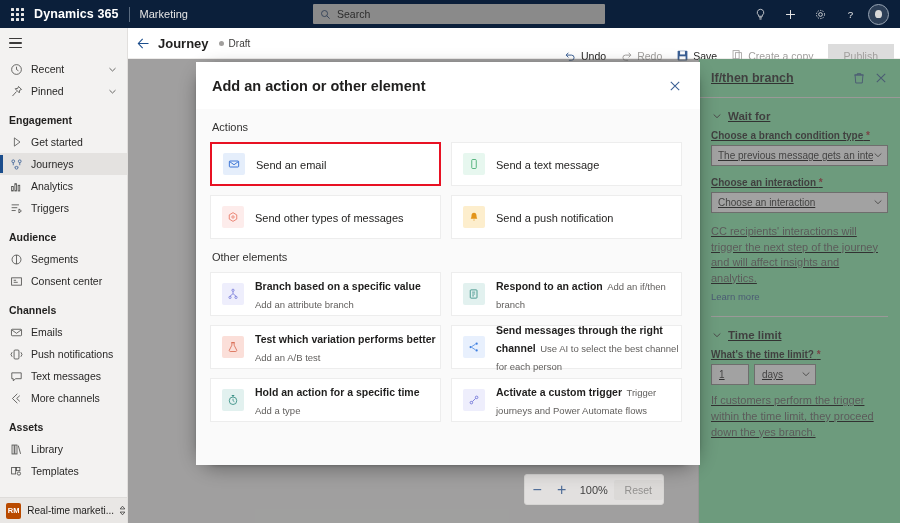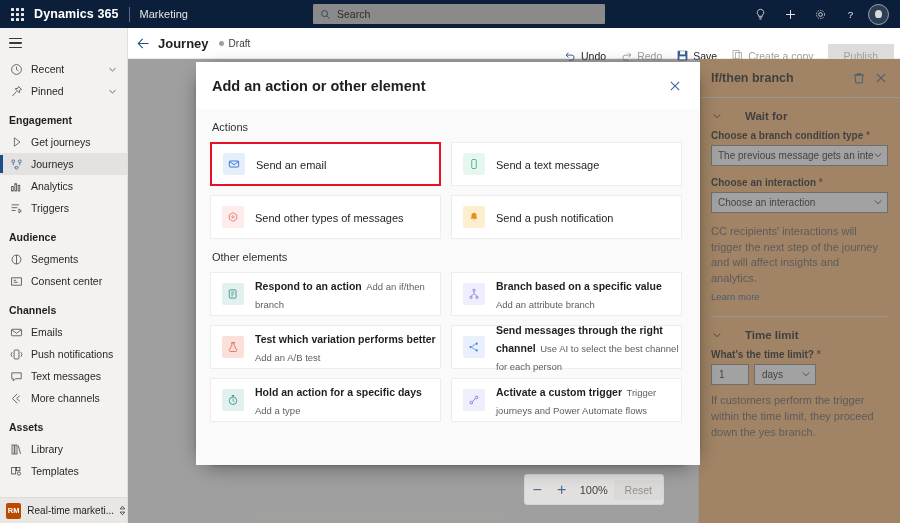--- a/index.html
+++ b/index.html
@@ -79,29 +79,29 @@
     background: #f1efee; border: 1px solid #e3e1df; border-radius: 3px;
     display: flex; align-items: center; z-index: 26; opacity: .82;
   }
   .zoombar .zb { width: 26px; height: 29px; display: flex; align-items: center; justify-content: center; color: #3a5f94; font-size: 16px; }
   .zoombar .pct { font-size: 11px; color: #2b2b2b; width: 42px; text-align: center; font-weight: 400; }
   .zoombar .reset { font-size: 10.5px; color: #8f8d8b; background: #e8e6e4; padding: 4px 11px; border-radius: 2px; }
 
   
   .proppanel {
     position: absolute; right: 0; top: 59px; width: 202px; bottom: 0;
-    background: #fdba74; border-left: 1px solid #e6e4e2; z-index: 22;
+    background: #86efac; border-left: 1px solid #e6e4e2; z-index: 22; text-decoration: underline;
   }
   .pp-head { height: 38px; display: flex; align-items: center; padding: 0 8px 0 12px; }
   .pp-head .t { font-size: 12.5px; font-weight: 700; color: #201f1e; flex: 1; }
   .pp-head .hb { width: 22px; height: 22px; display: flex; align-items: center; justify-content: center; color: #3a5f94; }
   .pp-sep { height: 1px; background: #edebe9; margin: 0 0 0 0; }
   .pp-sect { display: flex; align-items: center; padding: 12px 12px 8px 10px; }
   .pp-sect .cv { width: 16px; color: #3b3a39; display: flex; align-items: center; justify-content: center; }
-  .pp-sect .st { font-size: 11.5px; font-weight: 700; color: #201f1e; margin-left: 20px; }
+  .pp-sect .st { font-size: 11.5px; font-weight: 700; color: #201f1e; margin-left: 3px; }
   .pp-body { padding: 0 12px; }
   .pp-label { font-size: 10px; color: #201f1e; font-weight: 600; margin-bottom: 4px; }
   .pp-label .req { color: #a4262c; font-weight: 700; }
   .pp-select {
     height: 21px; border: 1px solid #8a8886; background: #fff; display: flex; align-items: center;
     padding: 0 4px 0 6px; font-size: 10px; color: #201f1e; margin-bottom: 11px;
   }
   .pp-select .v { flex: 1; overflow: hidden; white-space: nowrap; }
   .pp-select .cd { color: #3b3a39; }
   .pp-note { font-size: 11px; color: #605e5c; line-height: 1.42; }
@@ -249,21 +249,21 @@
       </span>
     </div>
 
     <div class="navgroup">Engagement</div>
     <div class="navitem">
       <span class="ic">
         <svg width="12" height="12" viewBox="0 0 16 16">
             <path d="M4.5 2.5L12 8l-7.5 5.5z" fill="none" stroke="#4a4a48" stroke-width="1"></path>
           </svg>
       </span>
-      <span class="lbl">Get journeys</span>
+      <span class="lbl">Get started</span>
     </div>
     <div class="navitem active">
       <span class="ic">
         <svg width="13" height="13" viewBox="0 0 16 16">
             <circle cx="4" cy="4" r="1.7" fill="none" stroke="#3a5f94" stroke-width="1"></circle>
             <circle cx="12" cy="4" r="1.7" fill="none" stroke="#3a5f94" stroke-width="1"></circle>
             <circle cx="8" cy="12" r="1.7" fill="none" stroke="#3a5f94" stroke-width="1"></circle>
             <path d="M4 5.8v3.1M12 5.8v3.1M5.6 11.2h1M9.4 11.2h1" stroke="#3a5f94" stroke-width="1" fill="none"></path>
           </svg>
       </span>
@@ -583,48 +583,48 @@
               </svg>
           </span>
           <span class="ctext"><span class="c1">Send a push notification</span></span>
         </div>
       </div>
 
       <div class="sect-title">Other elements</div>
       <div class="grid">
 
         <div class="card tall">
-          <span class="cico ic-teal">
-            <svg width="12" height="12" viewBox="0 0 16 16">
-                <rect x="3" y="2.5" width="9" height="11" rx="1" fill="none" stroke="#2f8a80" stroke-width="1.1"></rect>
-                <path d="M5.5 5.5h4M5.5 8h4M5.5 10.5h2.5" stroke="#2f8a80" stroke-width="1"></path>
-              </svg>
-          </span>
-          <span class="ctext">
-            <span class="c1">Respond to an action</span>
-            <span class="c2">Add an if/then branch</span>
-          </span>
-        </div>
-
-        <div class="card tall">
           <span class="cico ic-violet">
             <svg width="12" height="12" viewBox="0 0 16 16">
                 <circle cx="8" cy="3" r="1.5" fill="none" stroke="#6b6fd6" stroke-width="1"></circle>
                 <circle cx="4" cy="12.5" r="1.5" fill="none" stroke="#6b6fd6" stroke-width="1"></circle>
                 <circle cx="12" cy="12.5" r="1.5" fill="none" stroke="#6b6fd6" stroke-width="1"></circle>
                 <path d="M8 4.5v3M8 7.5L4 11M8 7.5L12 11" fill="none" stroke="#6b6fd6" stroke-width="1"></path>
               </svg>
           </span>
           <span class="ctext">
             <span class="c1">Branch based on a specific value</span>
             <span class="c2">Add an attribute branch</span>
           </span>
         </div>
 
         <div class="card tall">
+          <span class="cico ic-teal">
+            <svg width="12" height="12" viewBox="0 0 16 16">
+                <rect x="3" y="2.5" width="9" height="11" rx="1" fill="none" stroke="#2f8a80" stroke-width="1.1"></rect>
+                <path d="M5.5 5.5h4M5.5 8h4M5.5 10.5h2.5" stroke="#2f8a80" stroke-width="1"></path>
+              </svg>
+          </span>
+          <span class="ctext">
+            <span class="c1">Respond to an action</span>
+            <span class="c2">Add an if/then branch</span>
+          </span>
+        </div>
+
+        <div class="card tall">
           <span class="cico ic-pink">
             <svg width="12" height="12" viewBox="0 0 16 16">
                 <path d="M6.5 2.2v3.4L3.2 12a1.3 1.3 0 0 0 1.1 2h7.4a1.3 1.3 0 0 0 1.1-2L9.5 5.6V2.2z" fill="none" stroke="#d8674e" stroke-width="1.1"></path>
                 <path d="M5.6 2.2h4.8" stroke="#d8674e" stroke-width="1.1"></path>
               </svg>
           </span>
           <span class="ctext">
             <span class="c1">Test which variation performs better</span>
             <span class="c2">Add an A/B test</span>
           </span>
@@ -648,21 +648,21 @@
         <div class="card tall">
           <span class="cico ic-teal2">
             <svg width="12" height="12" viewBox="0 0 16 16">
                 <circle cx="8" cy="9" r="5" fill="none" stroke="#2f8a80" stroke-width="1.1"></circle>
                 <path d="M8 6.3V9l1.9 1.3" fill="none" stroke="#2f8a80" stroke-width="1"></path>
                 <path d="M6.3 2h3.4" stroke="#2f8a80" stroke-width="1.2"></path>
                 <path d="M8 2v1.8" stroke="#2f8a80" stroke-width="1.2"></path>
               </svg>
           </span>
           <span class="ctext">
-            <span class="c1">Hold an action for a specific days</span>
+            <span class="c1">Hold an action for a specific time</span>
             <span class="c2">Add a type</span>
           </span>
         </div>
 
         <div class="card tall">
           <span class="cico ic-violet2">
             <svg width="12" height="12" viewBox="0 0 16 16">
                 <circle cx="4.5" cy="11.5" r="1.7" fill="none" stroke="#6b6fd6" stroke-width="1.1"></circle>
                 <circle cx="11.5" cy="4.5" r="1.7" fill="none" stroke="#6b6fd6" stroke-width="1.1"></circle>
                 <path d="M5.8 10.2l4.4-4.4" stroke="#6b6fd6" stroke-width="1.1"></path>

